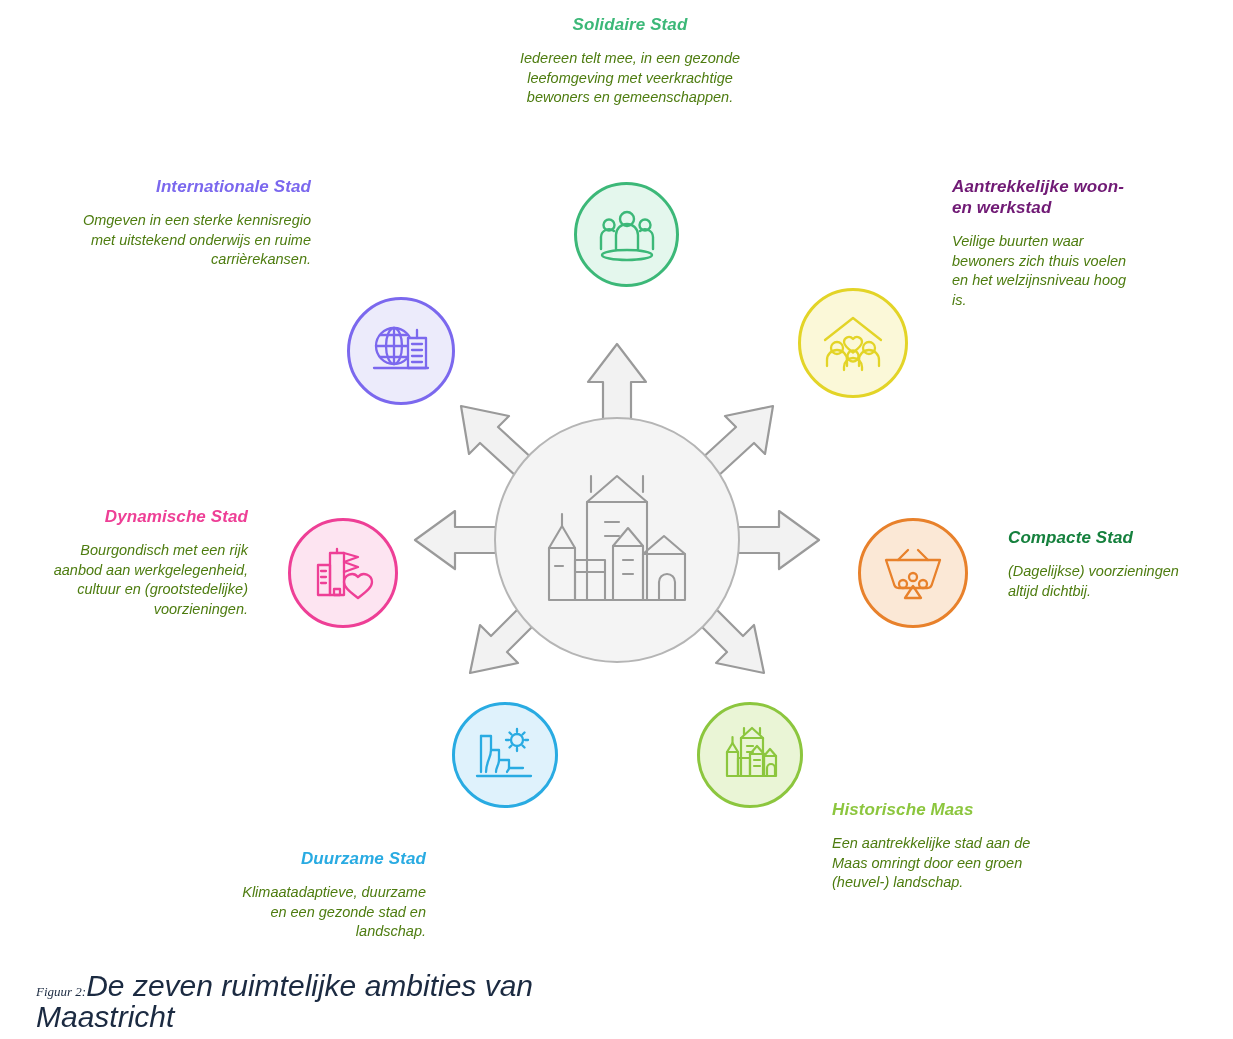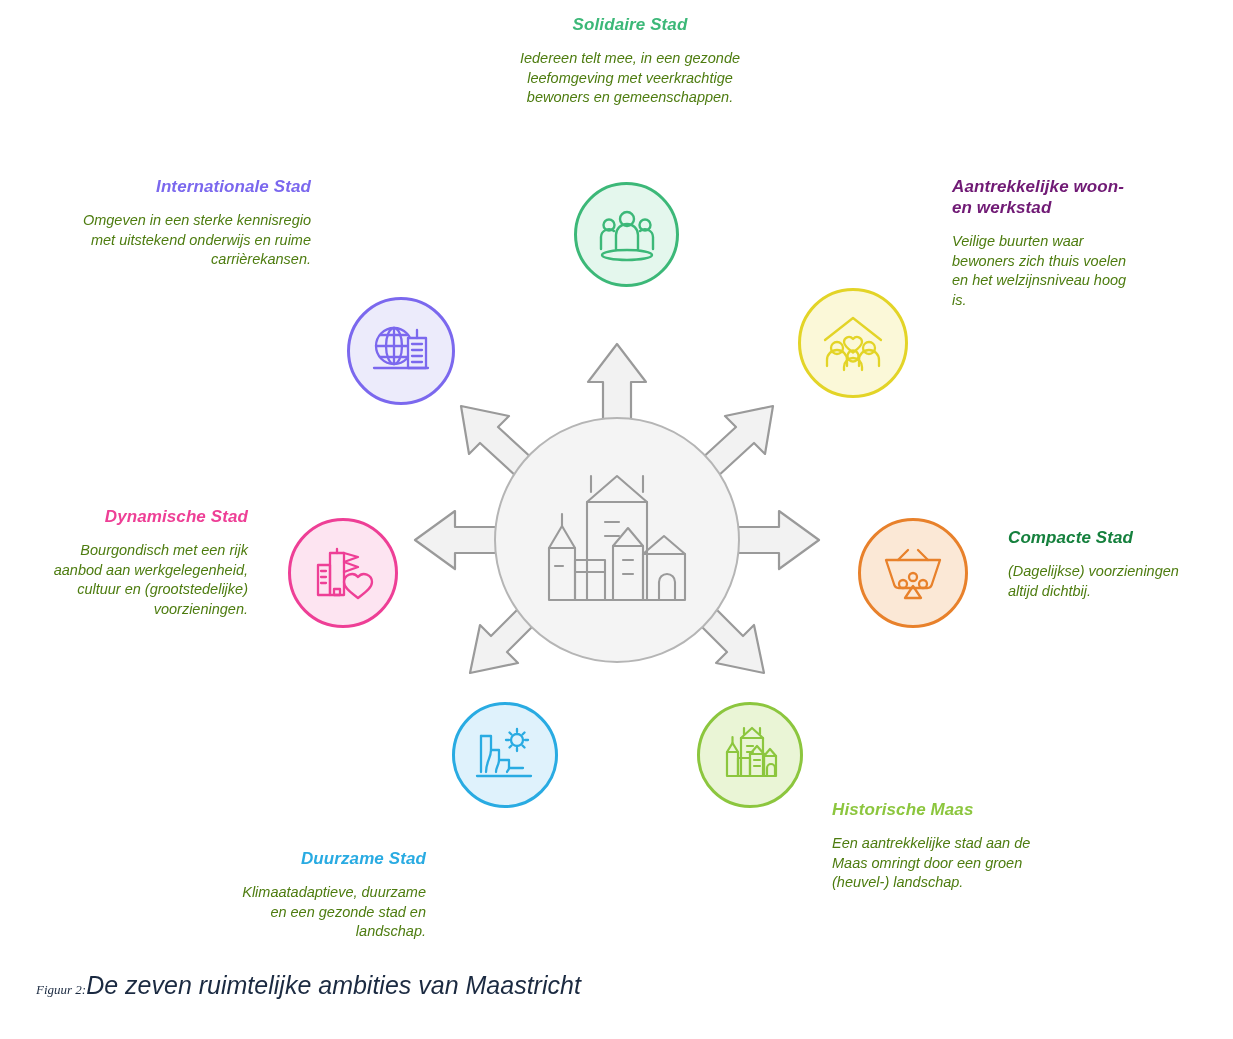--- a/index.html
+++ b/index.html
@@ -48,21 +48,21 @@
   
   #caption{
     position:absolute;left:36px;top:970px;width:640px;
     color:#1b2a41;
   }
   #caption .fignum{
     font-size:13px;font-style:italic;font-weight:normal;
     font-family:"Liberation Serif", serif;
   }
   #caption .captext{
-    font-size:25px;font-style:italic;
+    font-size:30px;font-style:italic;
     line-height:31px;
   }
 </style>
 </head>
 <body>
 
 <div id="stage">
 
   <div id="hub">
     <svg width="460" height="380" viewBox="0 0 460 380">

